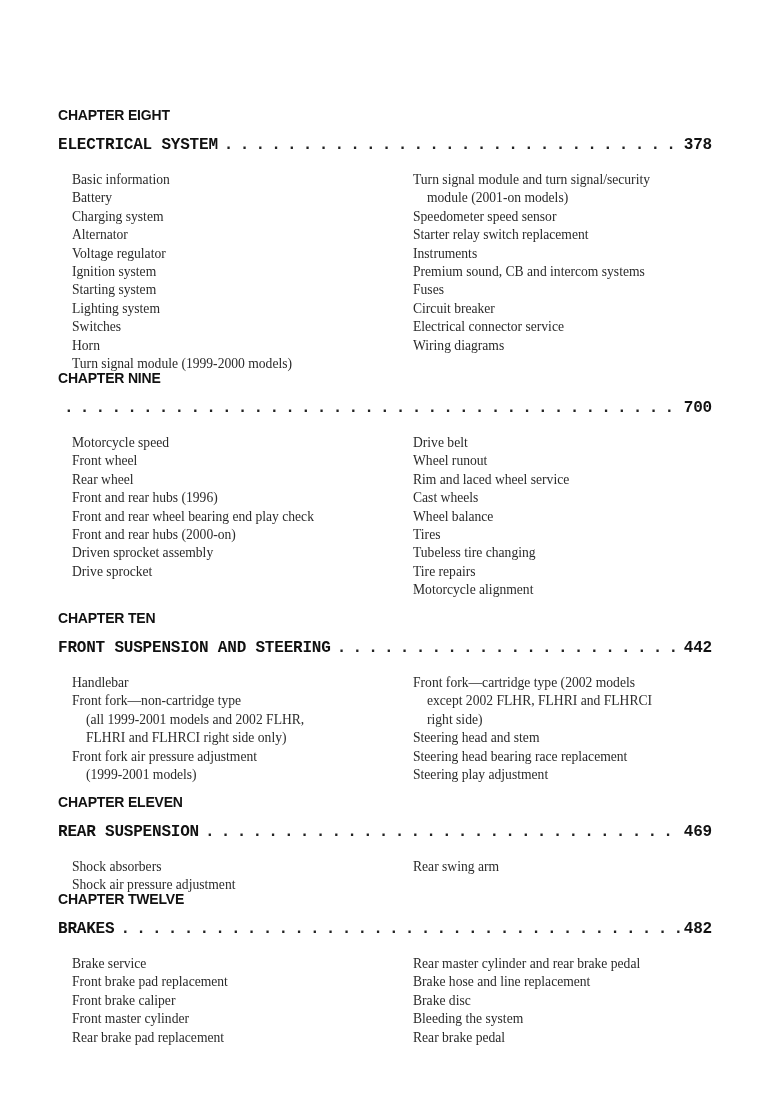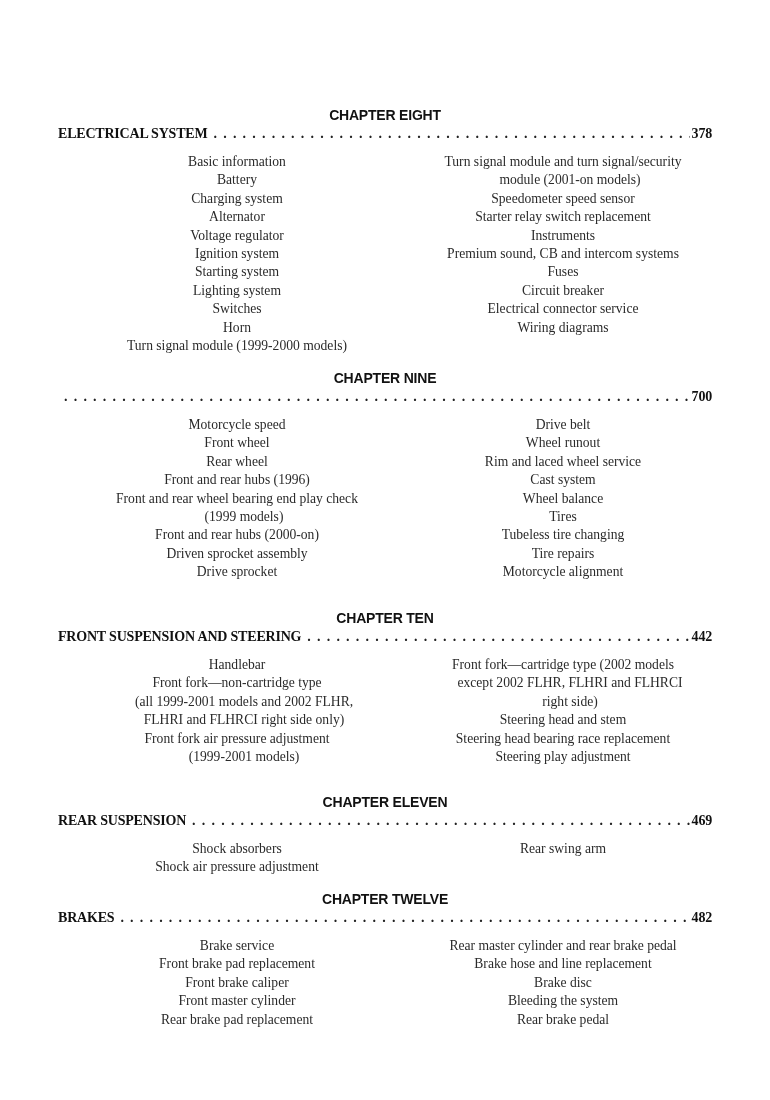--- a/index.html
+++ b/index.html
@@ -1,35 +1,35 @@
 <!DOCTYPE html>
 <html><head>
 <meta charset="utf-8">
 <style>
   html, body { margin: 0; padding: 0; background: #ffffff; }
   body { width: 770px; height: 1100px; position: relative; overflow: hidden; color: #1a1a1a; }
   .page { position: absolute; left: 0; top: 0; width: 770px; height: 1100px; }
-  .chapter { position: absolute; left: 58px; width: 654px; text-align: center; }
+  .chapter { position: absolute; left: 58px; width: 654px; }
   .ch-num {
     font-family: "Liberation Sans", sans-serif; font-weight: bold; font-size: 14px;
     line-height: 18px; letter-spacing: -0.2px; color: #111;
   }
   .ch-title-row {
     display: flex; align-items: baseline;
-    font-family: Liberation Serif, serif; font-weight: bold; font-size: 14px;
-    line-height: 19px; letter-spacing: -0.2px; color: #111;
+    font-family: Liberation Mono, monospace; font-weight: bold; font-size: 16px;
+    line-height: 19px; letter-spacing: -0.2px; color: #111; margin-top: 12px;
   }
   .ch-title { white-space: nowrap; }
   .leader {
     flex: 1; overflow: hidden; white-space: nowrap; margin: 0 2px 0 6px;
     letter-spacing: 6.2px; font-weight: bold; color: #222;
   }
   .ch-page { white-space: nowrap; }
   .cols { position: relative; margin-top: 2px; }
-  .col { position: absolute; top: 8px; }
+  .col { position: absolute; top: 14px; }
   .col.left { left: 14px; width: 330px; }
   .col.right { left: 355px; width: 300px; }
   .item {
     font-family: "Liberation Serif", serif; font-size: 13.6px; line-height: 18.4px;
     color: #2a2a2a; white-space: nowrap;
   }
   .item .cont { display: block; padding-left: 14px; }
 </style>
 </head>
 <body>
@@ -76,30 +76,30 @@
     <div class="ch-title-row">
       <span class="leader">....................................................................</span>
       <span class="ch-page">700</span>
     </div>
     <div class="cols" style="height:170px;">
       <div class="col left">
           <div class="item"><span>Motorcycle speed</span></div>
           <div class="item"><span>Front wheel</span></div>
           <div class="item"><span>Rear wheel</span></div>
           <div class="item"><span>Front and rear hubs (1996)</span></div>
-          <div class="item"><span>Front and rear wheel bearing end play check</span><span class="cont">(1999 models)</span></div>
+          <div class="item"><span>Front and rear wheel bearing end play check</span></div>
           <div class="item"><span>Front and rear hubs (2000-on)</span></div>
           <div class="item"><span>Driven sprocket assembly</span></div>
           <div class="item"><span>Drive sprocket</span></div>
         </div>
       <div class="col right">
           <div class="item"><span>Drive belt</span></div>
           <div class="item"><span>Wheel runout</span></div>
           <div class="item"><span>Rim and laced wheel service</span></div>
-          <div class="item"><span>Cast system</span></div>
+          <div class="item"><span>Cast wheels</span></div>
           <div class="item"><span>Wheel balance</span></div>
           <div class="item"><span>Tires</span></div>
           <div class="item"><span>Tubeless tire changing</span></div>
           <div class="item"><span>Tire repairs</span></div>
           <div class="item"><span>Motorcycle alignment</span></div>
         </div>
     </div>
   </section>
 
   <section class="chapter" style="top:609px;">

